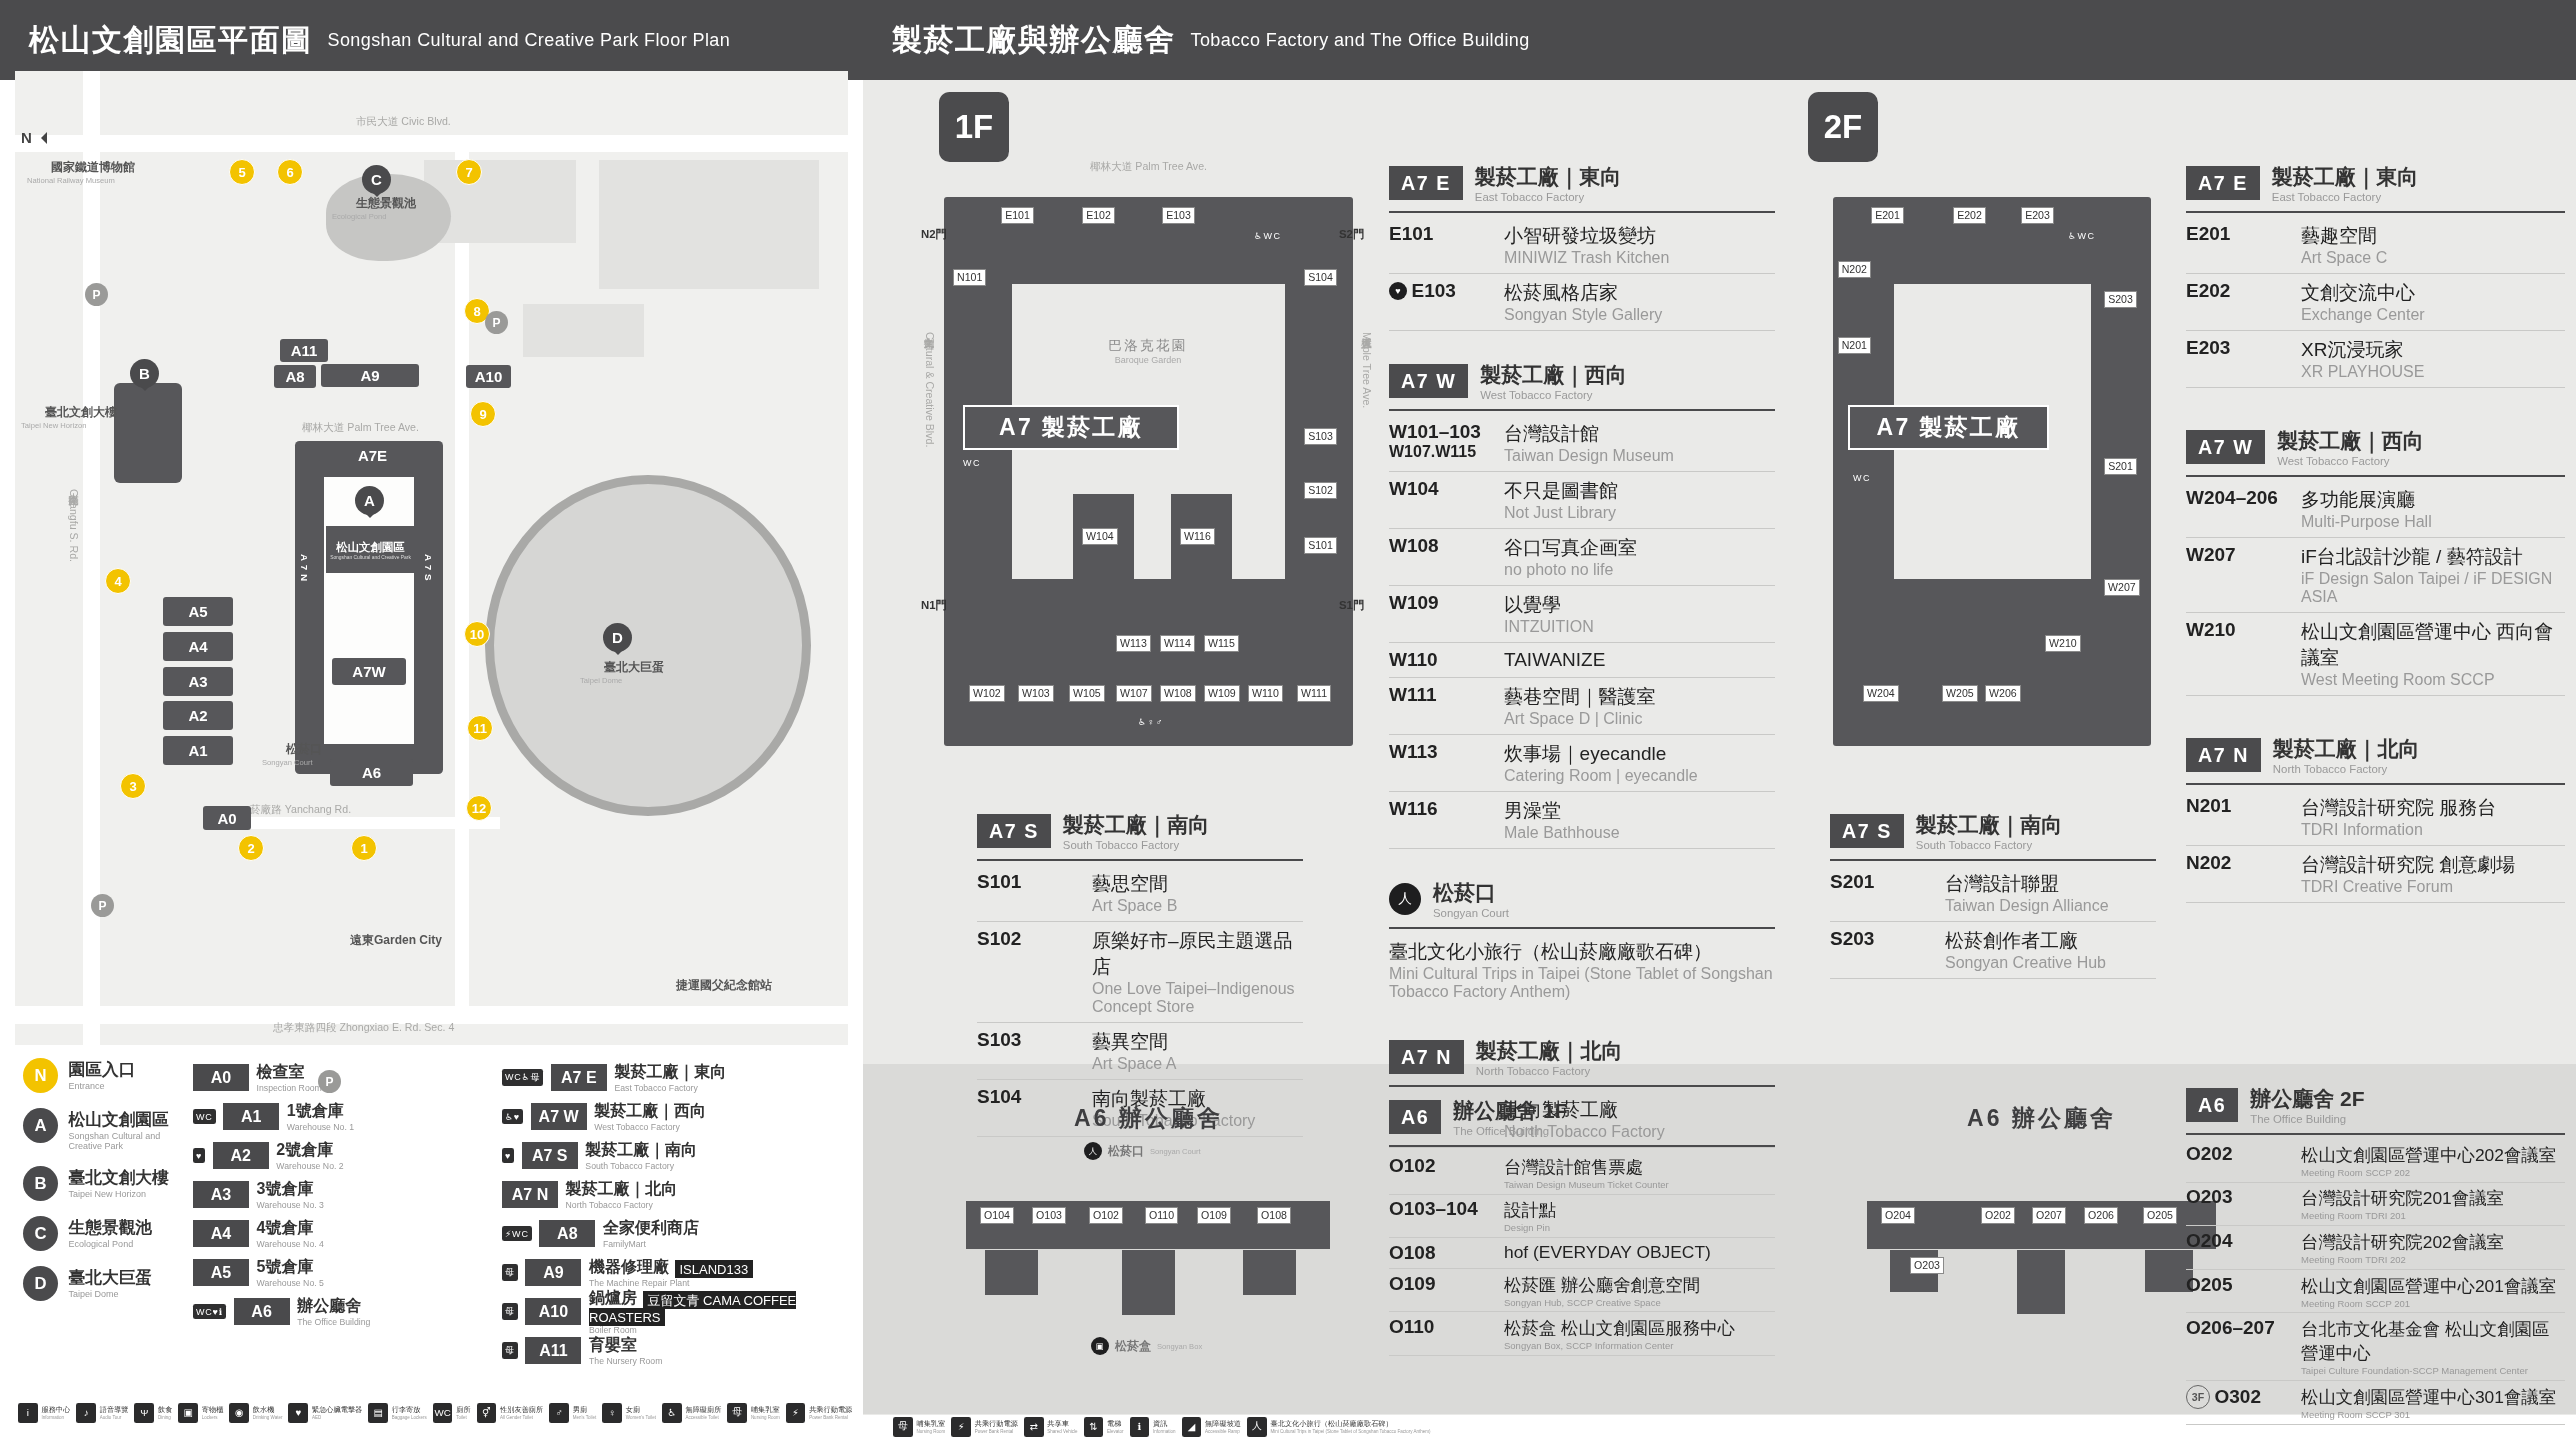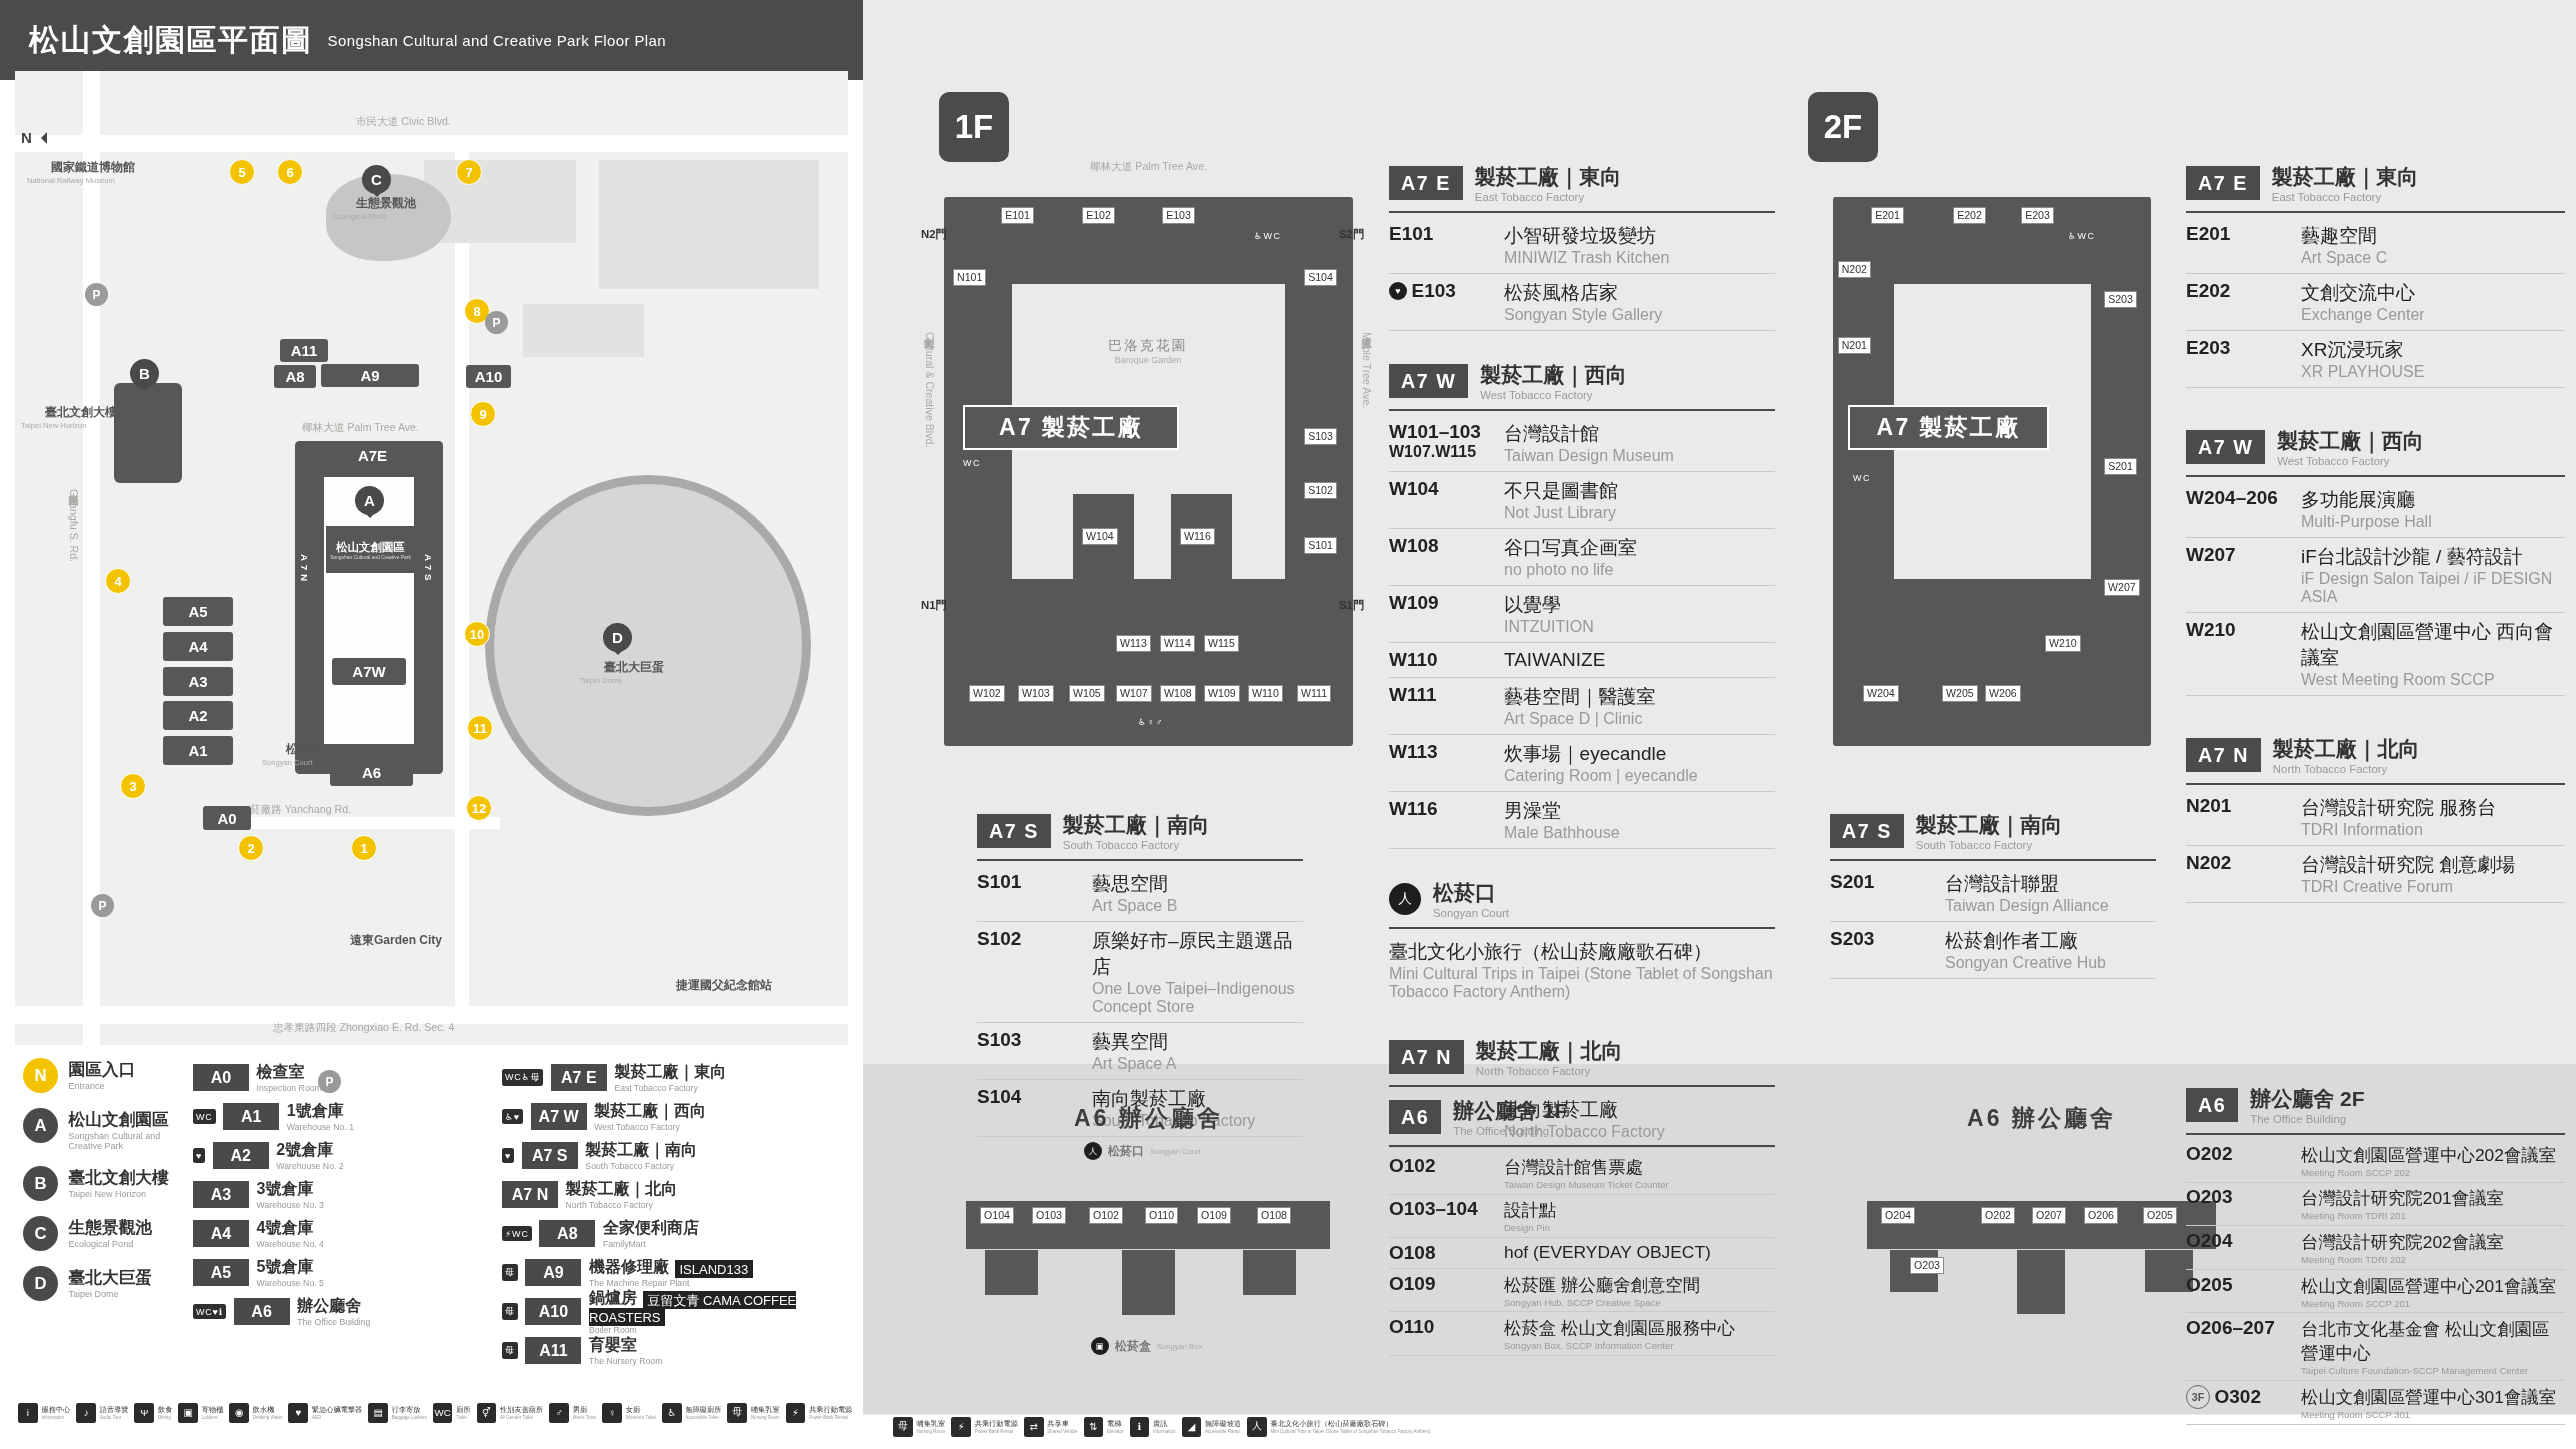--- a/index.html
+++ b/index.html
@@ -1,21 +1,21 @@
 <!DOCTYPE html>
 <html style="font-size:12px"><head>
 <meta charset="utf-8">
 <style>
   html,body{margin:0;padding:0;}
   body{width:2576px;height:1449px;position:relative;background:#fff;
        font-family:"Liberation Sans","DejaVu Sans",sans-serif;overflow:hidden;}
   
   .hdr{position:absolute;top:0;height:80px;background:#4b4b4d;color:#fff;display:flex;align-items:center;gap:15px;padding-left:29px;box-sizing:border-box;}
   .hdr .hzh{font-size:30px;font-weight:bold;letter-spacing:1.5px;}
-  .hdr .hen{font-size:15px;letter-spacing:0.4px;}
+  .hdr .hen{font-size:18px;letter-spacing:0.4px;}
   
   #left-panel{position:absolute;left:0;top:0;width:863px;height:1449px;background:#fff;}
   #right-panel{position:absolute;left:863px;top:0;width:1713px;height:1449px;background:#eaeae8;}
   
   #park-map{position:absolute;left:0;top:62px;width:863px;height:991px;}
   .mapbg{position:absolute;left:15px;top:9px;width:833px;height:974px;background:#f0f0ee;}
   .road{position:absolute;background:#fff;}
   .gblock{position:absolute;background:#e2e2e0;}
   .pond{position:absolute;left:326px;top:112px;width:125px;height:87px;background:#c6c6c4;border-radius:48% 52% 55% 45%;}
   .bbldg{position:absolute;left:114px;top:321px;width:68px;height:100px;background:#57575a;border-radius:6px;}
@@ -535,20 +535,24 @@
         <span>
           <span class="fi-zh">共乘行動電源</span>
               <span class="fi-en">Power Bank Rental</span>
         </span>
       </span>
 
   </div>
 </div>
 
 <div id="right-panel">
+  <div class="hdr" style="left:0;width:1713px;">
+    <span class="hzh">製菸工廠與辦公廳舍</span>
+    <span class="hen">Tobacco Factory and The Office Building</span>
+  </div>
 
   <div class="band"></div>
   <div class="rstrip-bg"></div>
 
   <div class="floor-badge" style="left:76px;top:92px;">1F</div>
   <div class="floor-badge" style="left:945px;top:92px;">2F</div>
 
   <div class="plan" style="left:58px;top:155px;width:455px;height:636px;">
     <div class="pstreet" style="left:0;right:0;top:4.5px;text-align:center;">椰林大道 Palm Tree Ave.</div>
     <div class="pstreet vert" style="left:1.5px;top:174px;">文創大街 Cultural &amp; Creative Blvd.</div>

